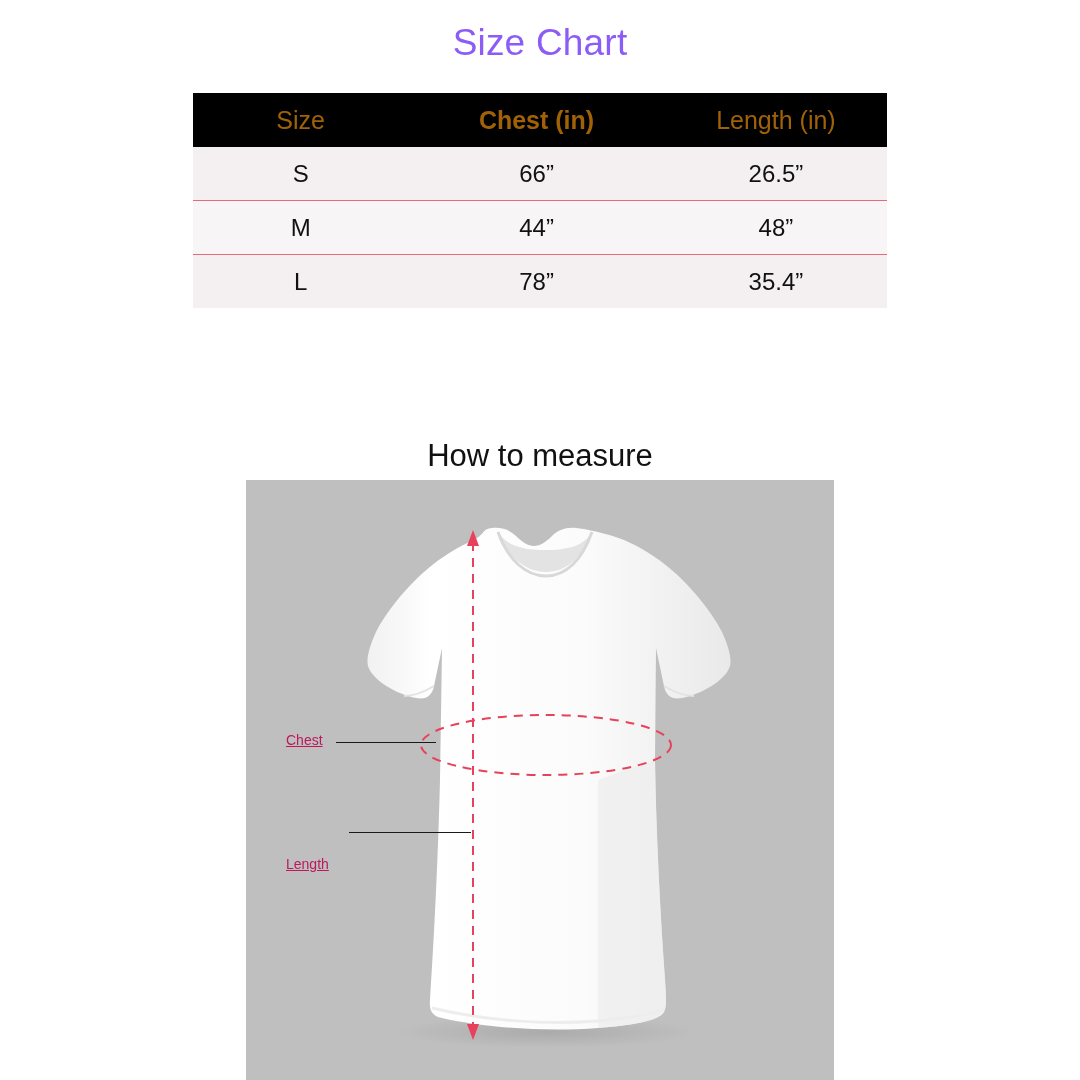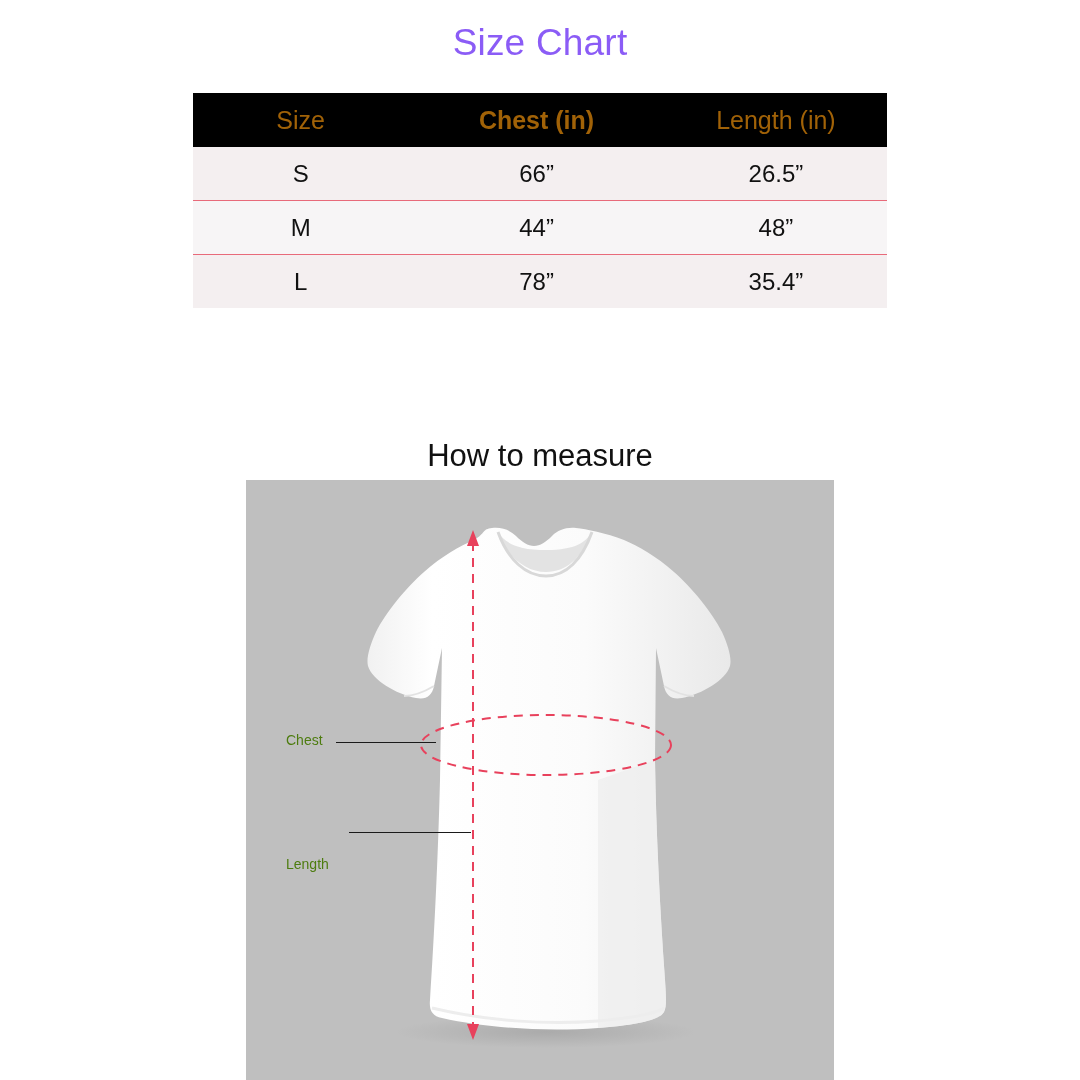--- a/index.html
+++ b/index.html
@@ -96,23 +96,24 @@
   .shirt-svg {
     position: absolute;
     left: 0;
     top: 0;
   }
 
   
   .img-label {
     position: absolute;
     font-size: 14px;
-    color: #4d7c0f;
+    color: #be185d;
     font-family: "Liberation Sans", sans-serif;
     white-space: nowrap;
+    text-decoration: underline;
   }
   .label-chest { left: 286px; top: 732px; }
   .label-length { left: 286px; top: 856px; }
 
   .leader {
     position: absolute;
     height: 0;
     border-top: 1px solid #1a1a1a;
   }
   .leader-chest { left: 336px; top: 742px; width: 100px; }

